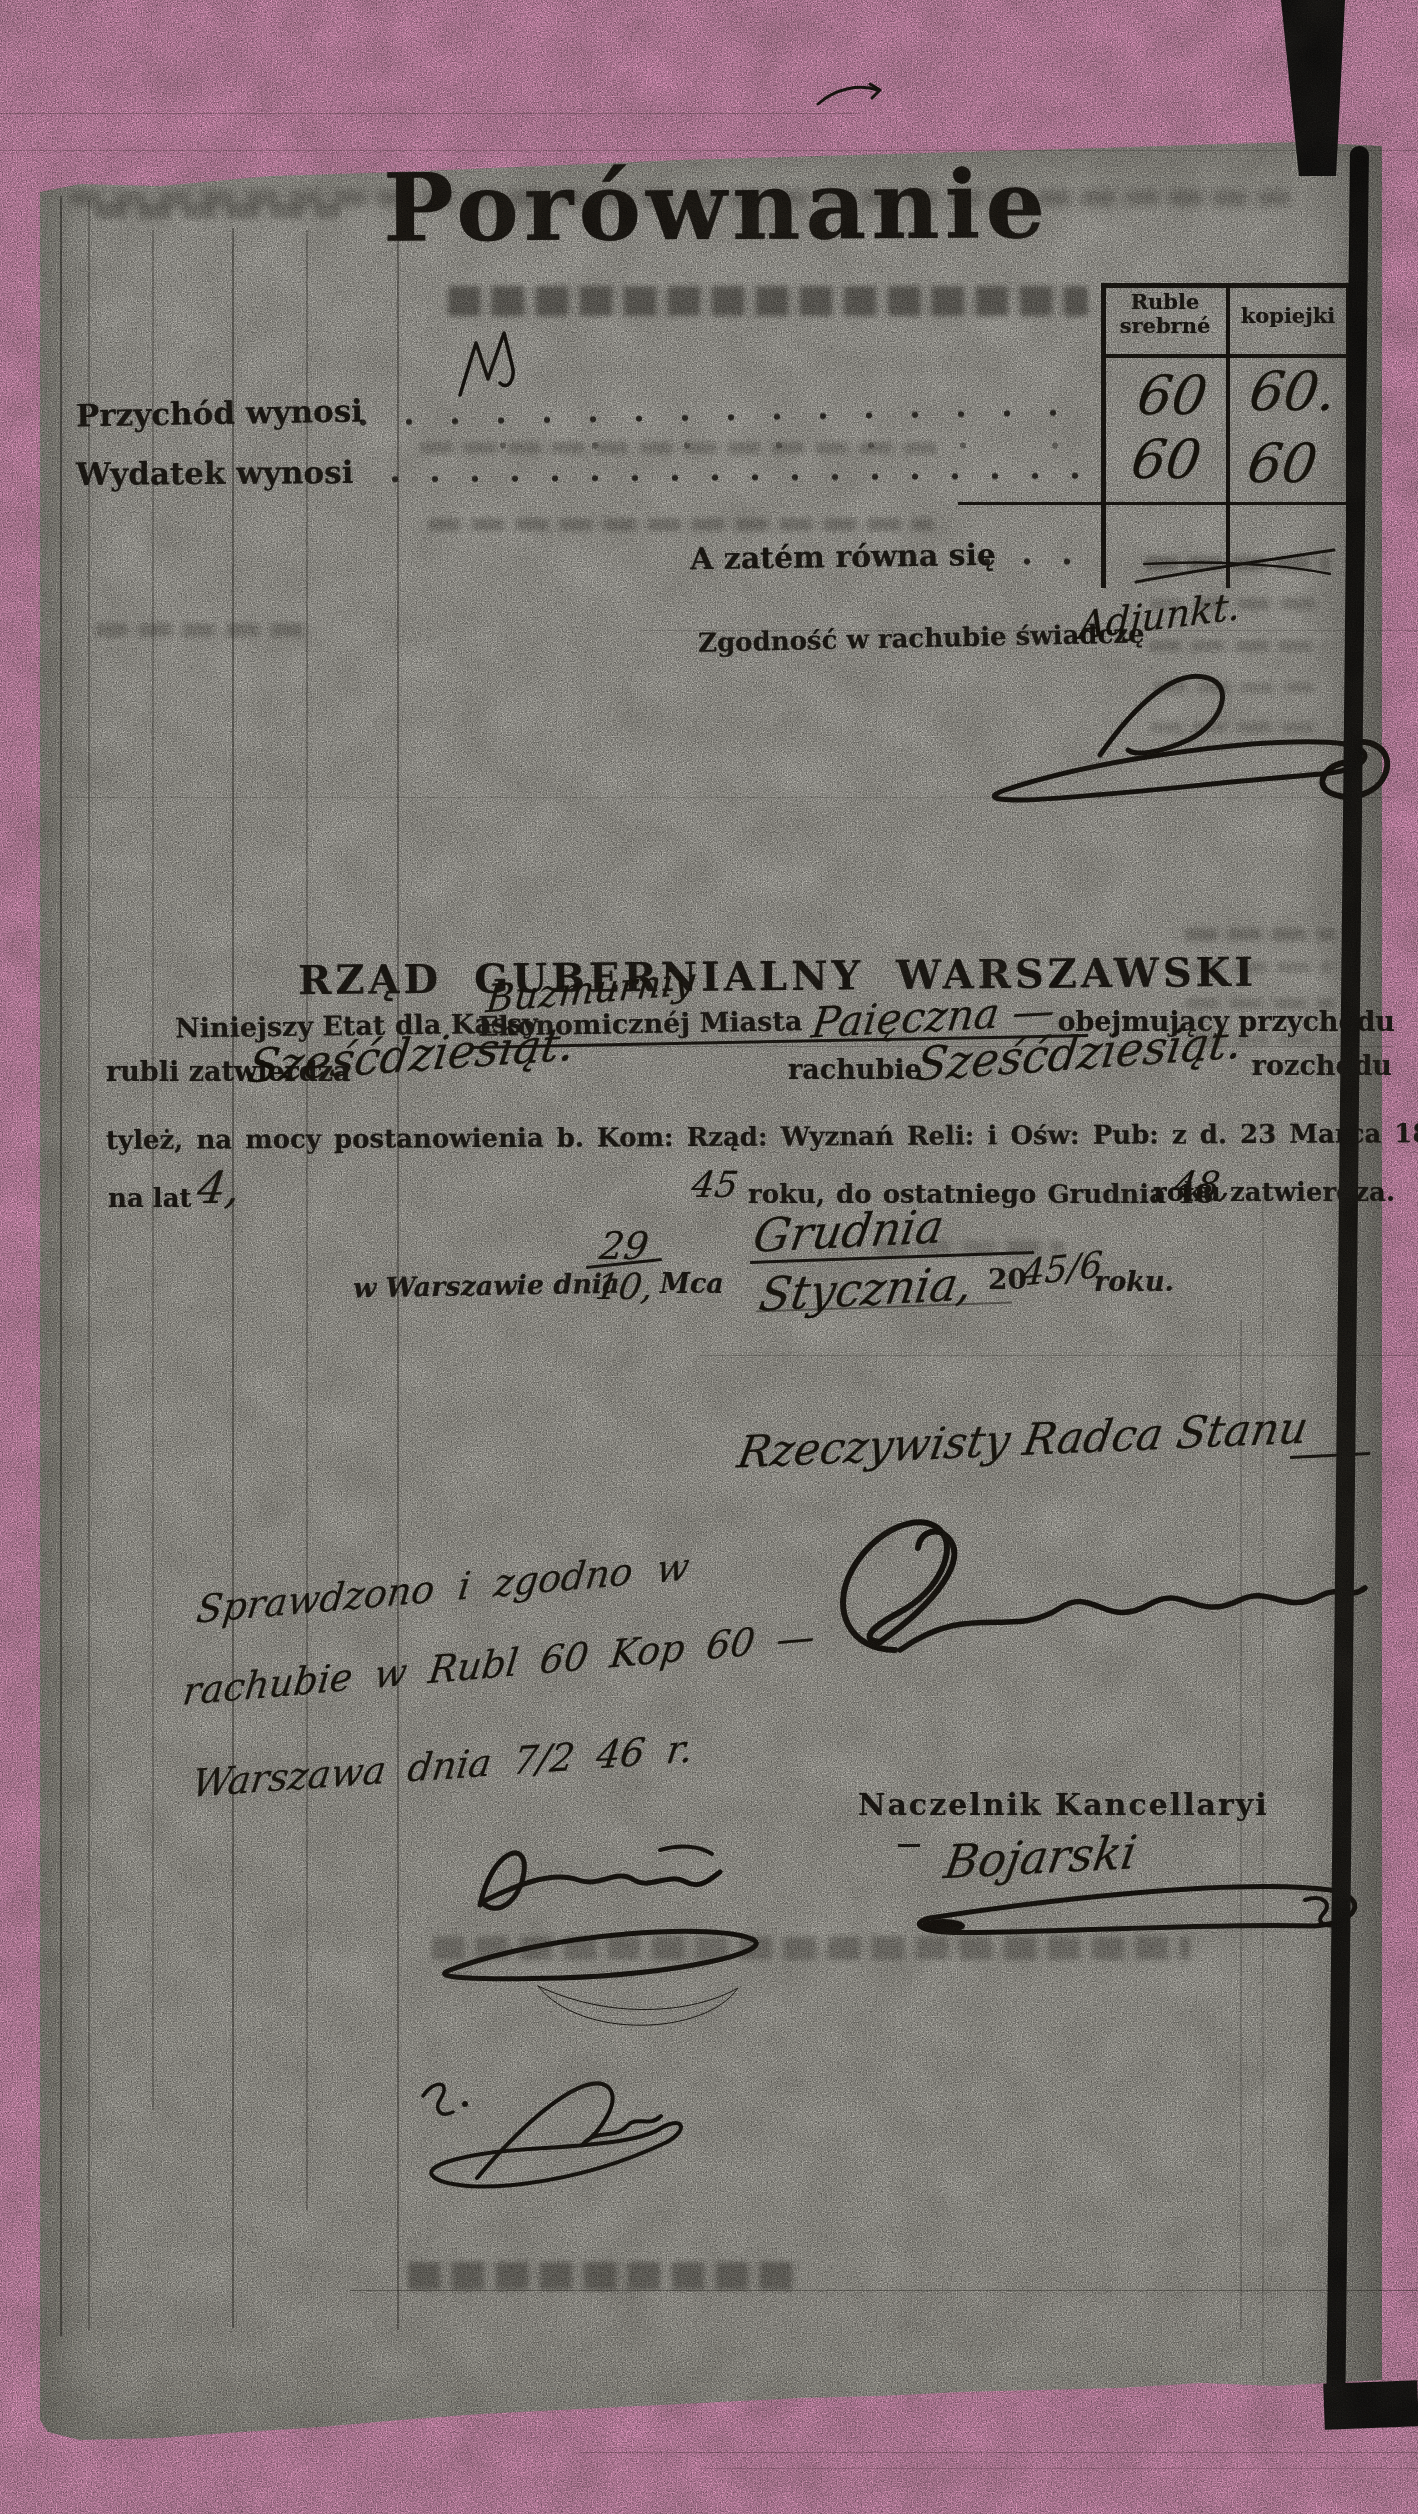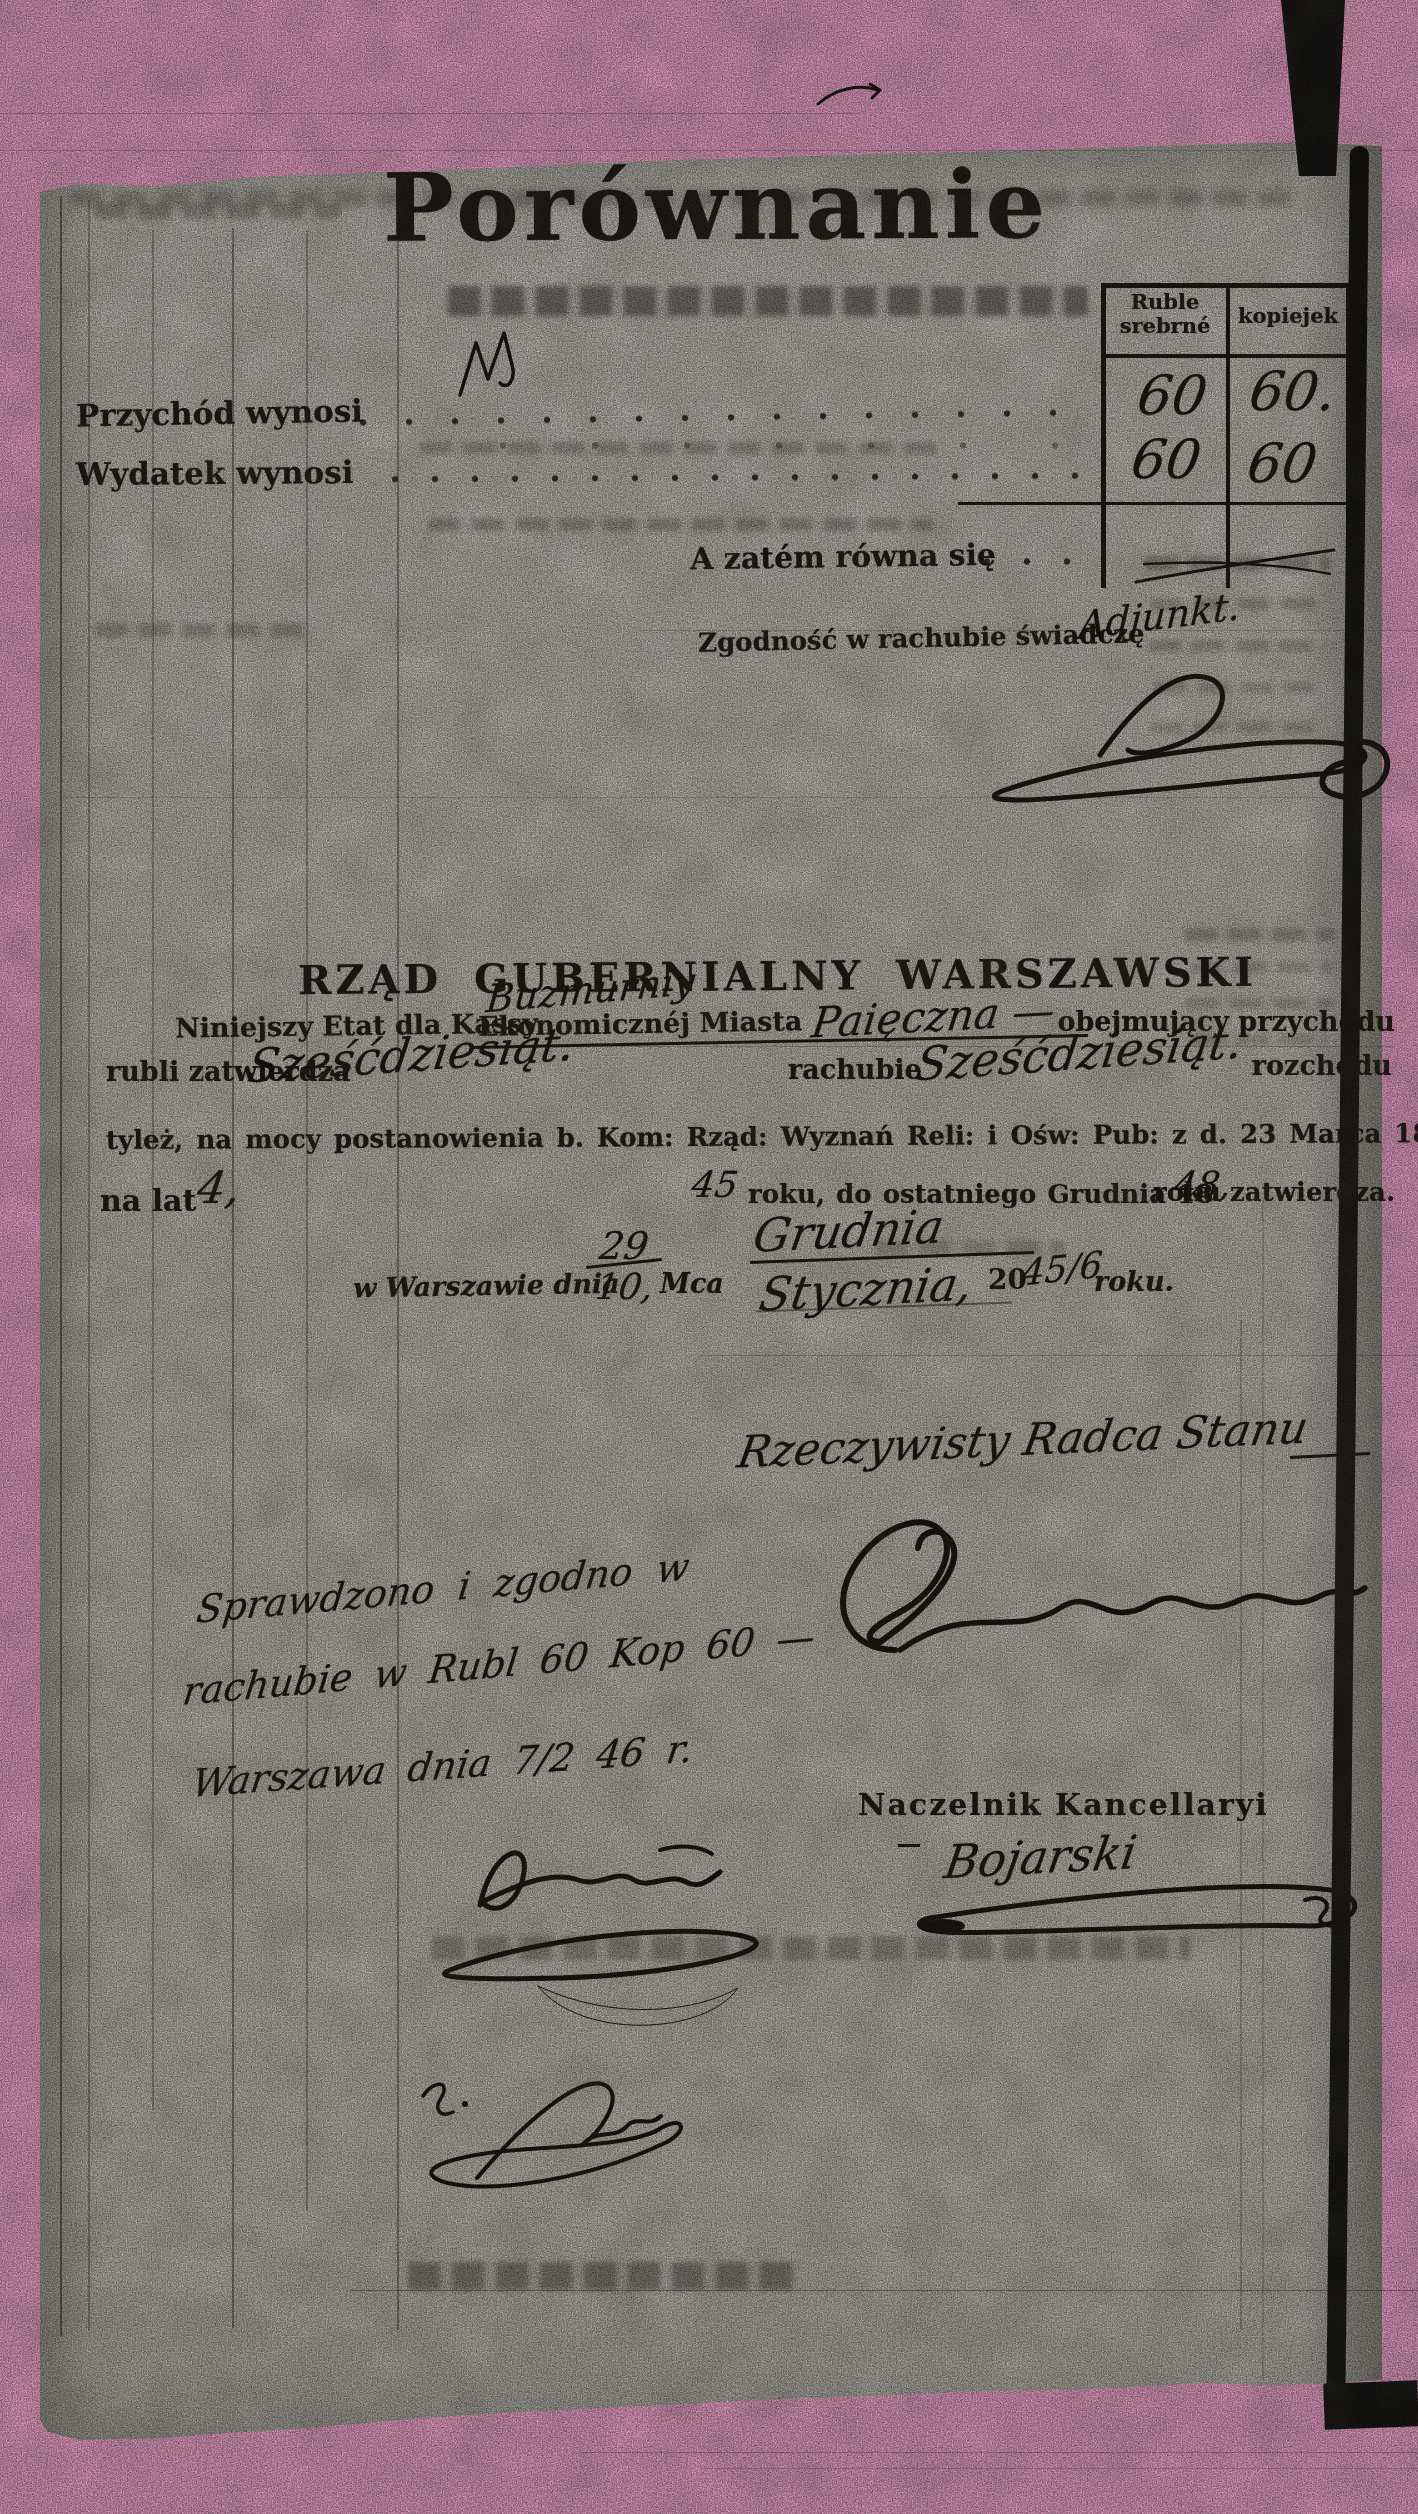--- a/index.html
+++ b/index.html
@@ -79,21 +79,21 @@
 
   <div>
     <div class="line" style="left:1101px;top:283px;width:250px;height:5px;"></div>
     <div class="line" style="left:1101px;top:354px;width:250px;height:4px;"></div>
     <div class="line" style="left:958px;top:502px;width:393px;height:3px;"></div>
     <div class="line" style="left:1101px;top:283px;width:5px;height:305px;"></div>
     <div class="line" style="left:1226px;top:287px;width:4px;height:301px;"></div>
     <div class="line" style="left:1346px;top:283px;width:5px;height:280px;"></div>
 
     <div class="abs printed" style="left:1106px;top:290px;width:118px;font-size:21px;text-align:center;white-space:normal;">Ruble srebrné</div>
-    <div class="abs printed" style="left:1232px;top:304px;width:112px;font-size:21px;text-align:center;">kopiejek</div>
+    <div class="abs printed" style="left:1232px;top:304px;width:112px;font-size:21px;text-align:center;">kopiejki</div>
 
     <div class="abs printed" style="left:76px;top:396px;font-size:31px;transform:rotate(-1deg);">Przychód wynosi</div>
     <div class="dots" style="left:360px;top:414px;width:724px;--gap:46px;transform:rotate(-.8deg);"></div>
     <div class="dots" style="left:500px;top:442px;width:600px;--gap:92px;opacity:.4;"></div>
     <div class="abs hw" style="left:1138px;top:364px;font-size:54px;">60</div>
     <div class="abs hw" style="left:1250px;top:360px;font-size:54px;">60.</div>
 
     <div class="abs printed" style="left:76px;top:456px;font-size:31px;transform:rotate(-.4deg);">Wydatek wynosi</div>
     <div class="dots" style="left:392px;top:474px;width:696px;--gap:40px;transform:rotate(-.3deg);"></div>
     <div class="abs hw" style="left:1132px;top:428px;font-size:54px;">60</div>
@@ -125,21 +125,21 @@
   <div class="abs printed" style="right:23px;top:1006px;font-size:27px;">obejmujący przychodu</div>
 
   <div class="abs printed" style="left:106px;top:1056px;font-size:27px;">rubli zatwierdza</div>
   <div class="abs hw" style="left:248px;top:1028px;font-size:46px;transform:rotate(-4deg) skewX(-12deg);">Sześćdziesiąt.</div>
   <div class="abs printed" style="left:788px;top:1054px;font-size:27px;">rachubie</div>
   <div class="abs hw" style="left:916px;top:1026px;font-size:46px;transform:rotate(-4deg) skewX(-12deg);">Sześćdziesiąt.</div>
   <div class="abs printed" style="right:26px;top:1050px;font-size:27px;">rozchodu</div>
 
   <div class="abs printed" style="left:106px;top:1122px;font-size:26px;word-spacing:4px;transform:rotate(-.3deg);">tyleż, na mocy postanowienia b. Kom: Rząd: Wyznań Reli: i Ośw: Pub: z d. 23 Marca 1821 r. N. 3311</div>
 
-  <div class="abs printed" style="left:100px;top:1184px;font-size:30px;">na lat</div>
+  <div class="abs printed" style="left:108px;top:1184px;font-size:26px;">na lat</div>
   <div class="abs hw" style="left:198px;top:1162px;font-size:44px;">4,</div>
   <div class="abs hw" style="left:692px;top:1164px;font-size:36px;">45</div>
   <div class="abs printed" style="left:748px;top:1180px;font-size:26px;word-spacing:2px;">roku, do ostatniego Grudnia 18</div>
   <div class="abs hw" style="left:1174px;top:1164px;font-size:36px;">48,</div>
   <div class="abs printed" style="right:23px;top:1178px;font-size:26px;">roku zatwierdza.</div>
 
   <div class="abs printed" style="left:353px;top:1270px;font-size:27px;font-style:italic;transform:rotate(-1deg);">w Warszawie dnia</div>
   <div class="abs hw" style="left:600px;top:1224px;font-size:38px;">29</div>
   <div class="line" style="left:586px;top:1262px;width:76px;height:3px;transform:rotate(-6deg);"></div>
   <div class="abs hw" style="left:596px;top:1266px;font-size:36px;">10,</div>

